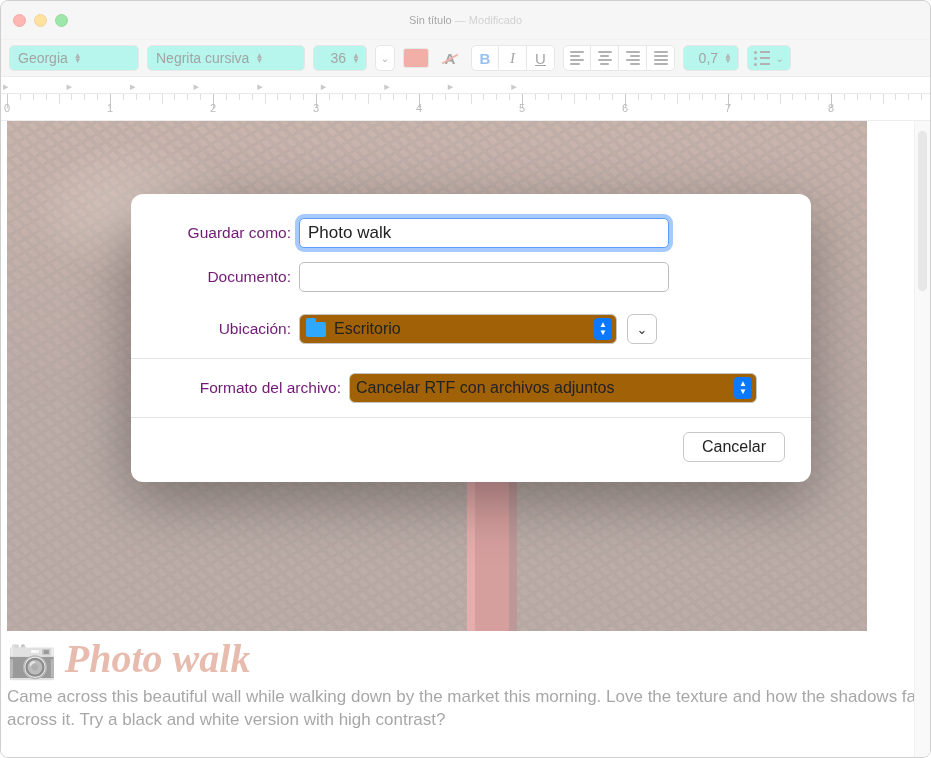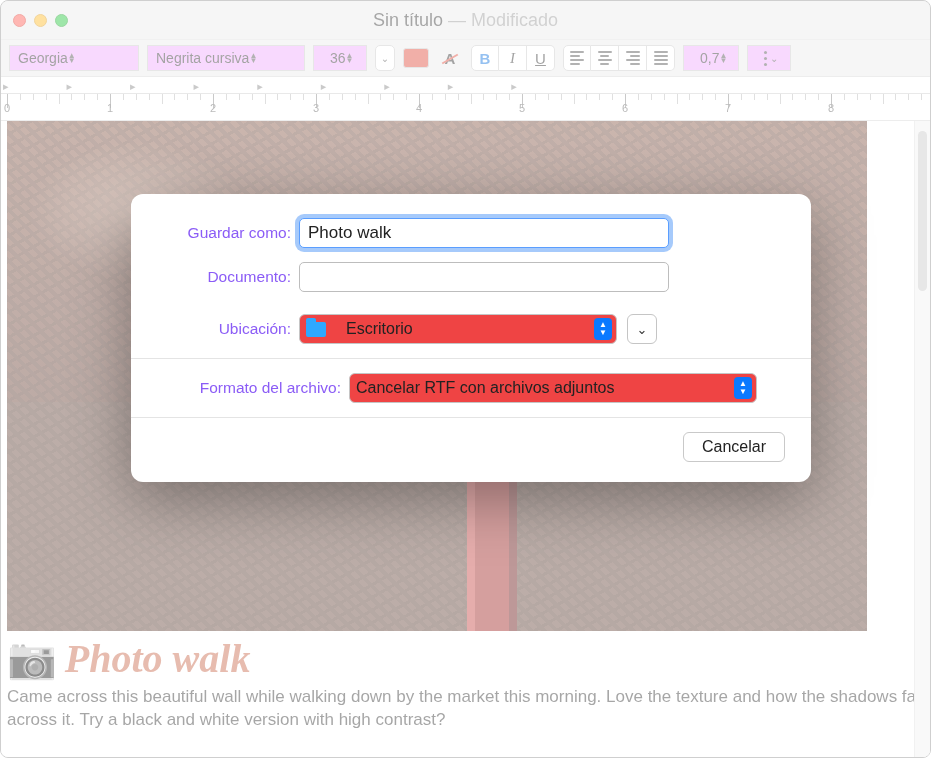--- a/index.html
+++ b/index.html
@@ -7,27 +7,27 @@
   body { background: #fff; position: relative; }
 
   
   .window { width: 931px; height: 758px; background: #ececec; border-radius: 8px; overflow: hidden; position: relative; border:1px solid #cfcfcf;}
   .titlebar { height: 38px; display:flex; align-items:center; padding:0 12px; background:#ececec; position:relative;}
   .traffic { display:flex; gap:8px; }
   .traffic span { width:13px; height:13px; border-radius:50%; display:block;}
   .tl-close{background:#ff5f57;border:1px solid #e14239;}
   .tl-min{background:#febc2e;border:1px solid #dfa023;}
   .tl-max{background:#28c840;border:1px solid #1fa52e;}
-  .title-center{ position:absolute; left:0; right:0; text-align:center; font-size:18px; color:#3a3a3a;}
+  .title-center{ position:absolute; left:0; right:0; text-align:center; font-size:11px; color:#3a3a3a;}
   .title-center .mod{ color:#9a9a9a;}
 
   
   .toolbar { height:38px; background:#ececec; border-top:1px solid #e0e0e0; border-bottom:1px solid #d7d7d7; display:flex; align-items:center; padding:0 8px; gap:8px;}
-  .tb-select { background:#f0abfc; border:1px solid #c9c9c9; border-radius:0; height:26px; display:flex; align-items:center; padding:0 8px; font-size:14px; color:#333; }
-  .tb-select.small{ padding:0 16px;}
+  .tb-select { background:#5eead4; border:1px solid #c9c9c9; border-radius:5px; height:26px; display:flex; align-items:center; padding:0 8px; font-size:14px; color:#333; gap:6px;}
+  .tb-select.small{ padding:0 6px;justify-content:flex-end;}
   .updown { display:flex; flex-direction:column; line-height:5px; font-size:8px; color:#555;}
   .tb-stepbtn{ width:20px; height:26px; background:#fff;border:1px solid #c9c9c9;border-radius:5px;display:flex;align-items:center;justify-content:center;font-size:10px;color:#555;}
   .swatch{ width:26px;height:20px;background:#e14f3f;border-radius:3px;border:1px solid #c9c9c9;}
   .swatch-strike{ width:26px;height:26px; position:relative;display:flex;align-items:center;justify-content:center;}
   .swatch-strike::before{content:"A";font-weight:bold;color:#333;font-size:15px;}
   .swatch-strike::after{content:"";position:absolute;left:4px;right:4px;top:50%;border-top:2px solid #e14f3f;transform:rotate(-30deg);}
   .tb-group{display:flex;gap:0;}
   .tb-btn{width:28px;height:26px;background:#fff;border:1px solid #c9c9c9;display:flex;align-items:center;justify-content:center;font-size:15px;}
   .tb-group .tb-btn:first-child{border-radius:5px 0 0 5px;}
   .tb-group .tb-btn:last-child{border-radius:0 5px 5px 0;}
@@ -61,26 +61,26 @@
   .heading-text{font-family:Georgia,serif;font-weight:bold;font-style:italic;font-size:40px;color:#c96a4e;}
   .doc-body{padding:4px 6px 0 6px;font-size:17px;color:#3a3a3a;line-height:1.35;}
 
   .right-scroll{position:absolute;right:0;top:120px;bottom:0;width:16px;background:#f2f2f2;border-left:1px solid #e0e0e0;}
   .right-scroll .thumb{position:absolute;left:3px;right:3px;top:10px;height:160px;background:#c9c9c9;border-radius:5px;}
 
   
   .overlay{position:absolute;inset:0;background:rgba(255,255,255,0.55);}
   .sheet{position:absolute;left:130px;top:193px;width:680px;background:#fff;border-radius:12px;box-shadow:0 18px 60px rgba(0,0,0,0.35);padding:24px 26px 20px 26px;}
   .row{display:flex;align-items:center;margin-bottom:14px;}
-  .lbl{width:142px;text-align:right;padding-right:8px;font-size:15.5px;color:#8b5cf6;}
+  .lbl{width:142px;text-align:right;padding-right:8px;font-size:15.5px;color:#701a75;}
   .fld{flex:1;}
   .textin{width:370px;height:30px;border:1px solid #bdbdbd;border-radius:5px;padding:3px 8px;font-size:17px;color:#222;}
   .textin.focus{outline:none;box-shadow:0 0 0 4px rgba(0,103,244,0.35);border-color:#5a9eff;}
   .loc-row{display:flex;align-items:center;gap:10px;}
-  .combo{display:flex;align-items:center;background:#ef4444;border:1px solid #c5c5c5;border-radius:6px;height:30px;padding:0 4px 0 6px;gap:20px;font-size:16px;color:#222;}
+  .combo{display:flex;align-items:center;background:#a16207;border:1px solid #c5c5c5;border-radius:6px;height:30px;padding:0 4px 0 6px;gap:8px;font-size:16px;color:#222;}
   .combo .folder{width:20px;height:15px;background:#2ea8ff;border-radius:2px;position:relative;}
   .combo .folder::before{content:"";position:absolute;left:0;top:-4px;width:10px;height:5px;background:#2ea8ff;border-radius:2px 2px 0 0;}
   .combo .grow{flex:1;}
   .stepper{width:18px;height:22px;background:#0a79ff;border-radius:4px;display:flex;flex-direction:column;align-items:center;justify-content:center;color:#fff;font-size:8px;line-height:8px;}
   .expand{width:30px;height:30px;border:1px solid #c5c5c5;border-radius:6px;display:flex;align-items:center;justify-content:center;font-size:13px;color:#333;}
   .divider{height:1px;background:#e4e4e4;margin:14px -26px;}
   .format-combo{width:408px;}
   .btnrow{display:flex;justify-content:flex-end;gap:12px;margin-top:6px;}
   .btn{height:30px;border-radius:6px;font-size:16px;padding:0 18px;display:flex;align-items:center;justify-content:center;cursor:pointer;}
   .btn-default{background:#fff;border:1px solid #c9c9c9;color:#222;}

